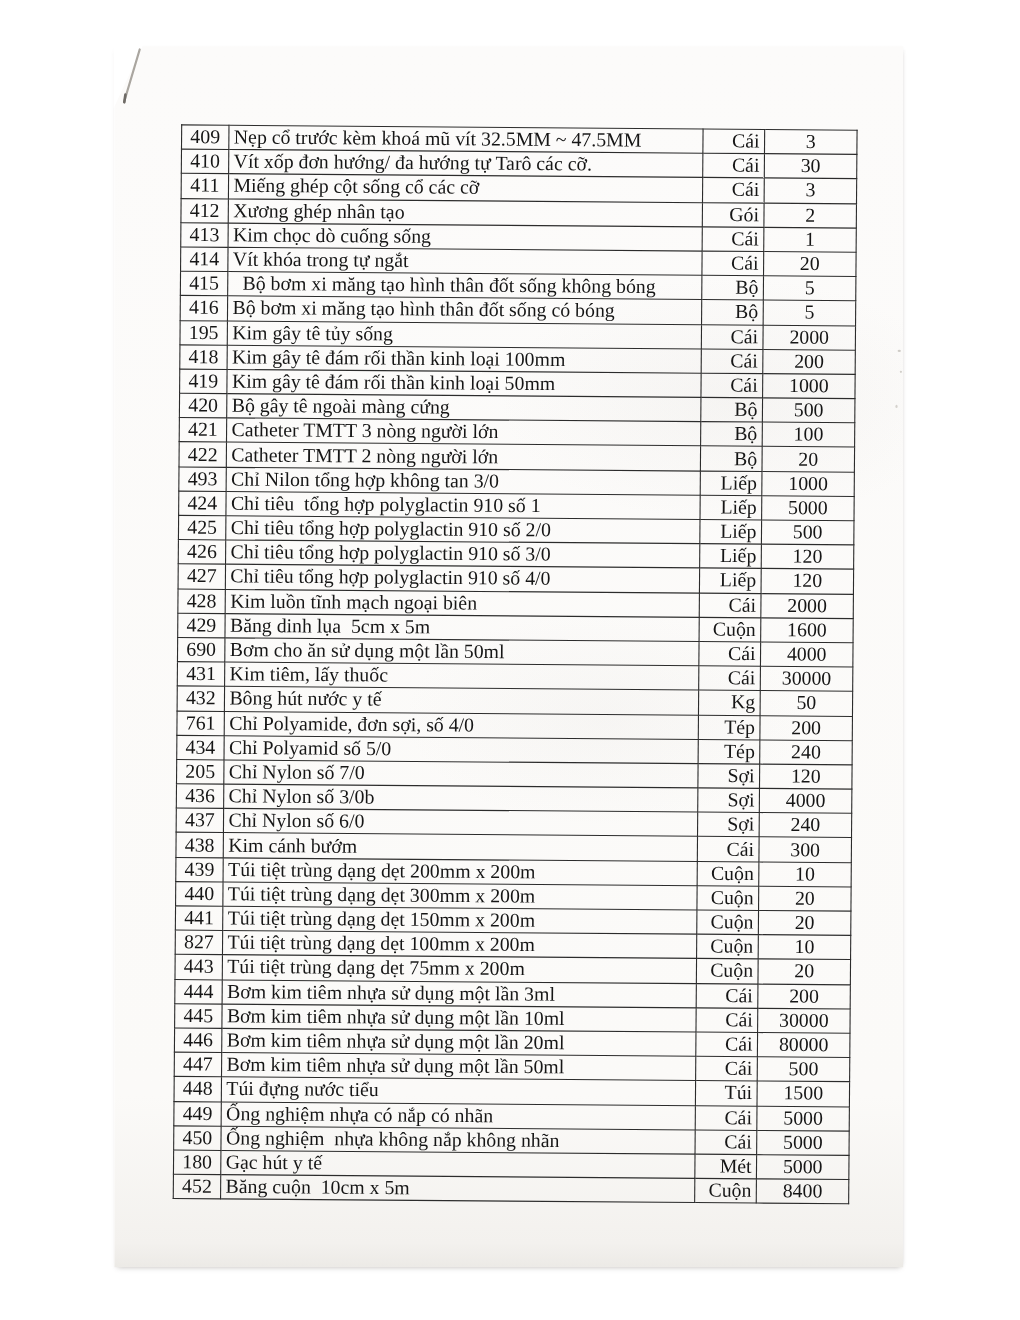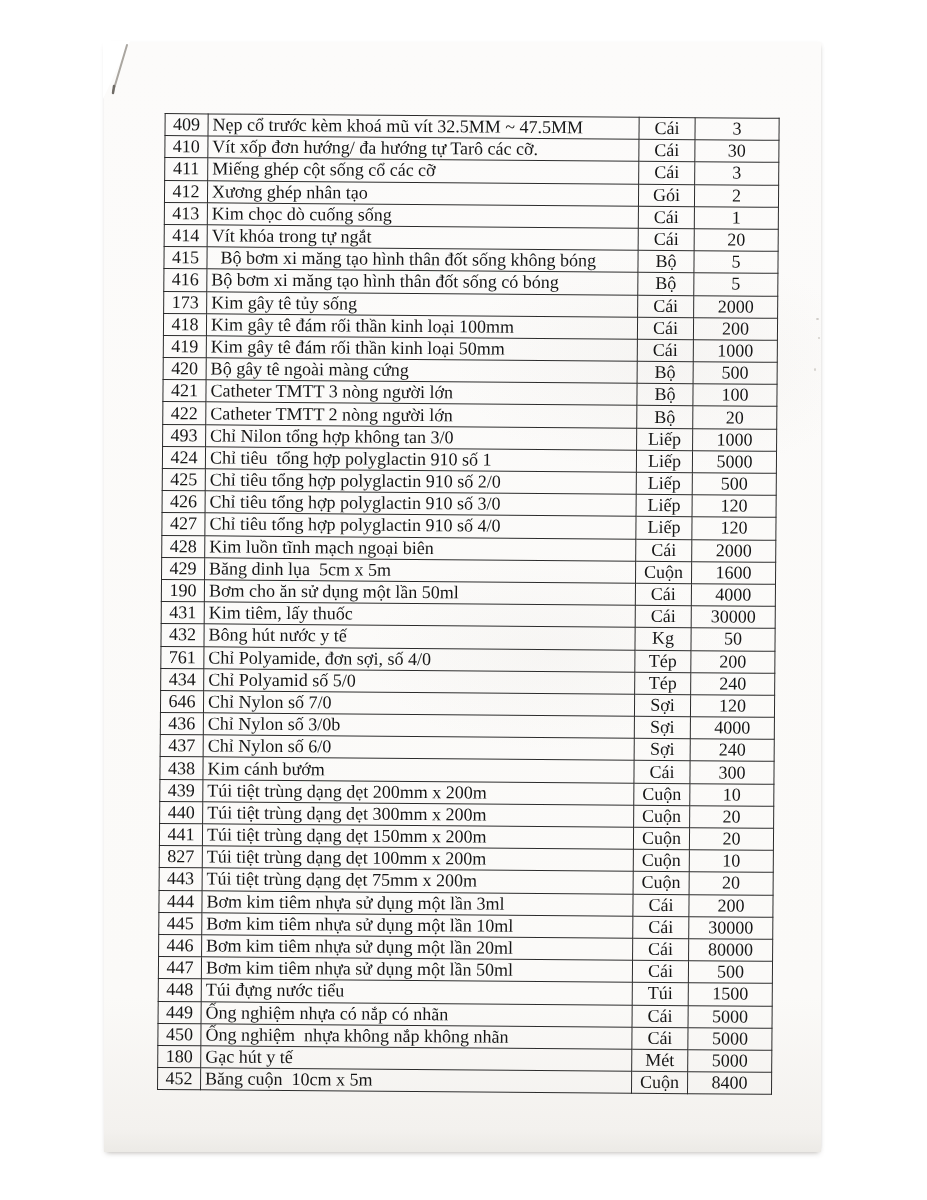--- a/index.html
+++ b/index.html
@@ -56,21 +56,21 @@
     height: 21.2px;
     font-size: 18px;
     line-height: 21px;
     color: #161616;
     padding: 0 4px;
     overflow: hidden;
     vertical-align: middle;
   }
   td.c-no   { text-align: center; padding: 0 2px; }
   td.c-desc { text-align: left; padding-left: 7px; white-space: pre; }
-  td.c-unit { text-align: center; padding-left: 8px; }
+  td.c-unit { text-align: right; padding-left: 8px; }
   td.c-qty  { text-align: center; }
 </style>
 </head>
 <body>
 
 <div class="canvas">
   <div class="page">
 
     <div class="fold-triangle"></div>
     <svg class="fold-crease" width="40" height="70" viewBox="0 0 40 70">
@@ -133,21 +133,21 @@
               <td class="c-unit">Bộ</td>
               <td class="c-qty">5</td>
             </tr>
             <tr>
               <td class="c-no">416</td>
               <td class="c-desc">Bộ bơm xi măng tạo hình thân đốt sống có bóng</td>
               <td class="c-unit">Bộ</td>
               <td class="c-qty">5</td>
             </tr>
             <tr>
-              <td class="c-no">173</td>
+              <td class="c-no">195</td>
               <td class="c-desc">Kim gây tê tủy sống</td>
               <td class="c-unit">Cái</td>
               <td class="c-qty">2000</td>
             </tr>
             <tr>
               <td class="c-no">418</td>
               <td class="c-desc">Kim gây tê đám rối thần kinh loại 100mm</td>
               <td class="c-unit">Cái</td>
               <td class="c-qty">200</td>
             </tr>
@@ -211,21 +211,21 @@
               <td class="c-unit">Cái</td>
               <td class="c-qty">2000</td>
             </tr>
             <tr>
               <td class="c-no">429</td>
               <td class="c-desc">Băng dinh lụa  5cm x 5m</td>
               <td class="c-unit">Cuộn</td>
               <td class="c-qty">1600</td>
             </tr>
             <tr>
-              <td class="c-no">190</td>
+              <td class="c-no">690</td>
               <td class="c-desc">Bơm cho ăn sử dụng một lần 50ml</td>
               <td class="c-unit">Cái</td>
               <td class="c-qty">4000</td>
             </tr>
             <tr>
               <td class="c-no">431</td>
               <td class="c-desc">Kim tiêm, lấy thuốc</td>
               <td class="c-unit">Cái</td>
               <td class="c-qty">30000</td>
             </tr>
@@ -241,21 +241,21 @@
               <td class="c-unit">Tép</td>
               <td class="c-qty">200</td>
             </tr>
             <tr>
               <td class="c-no">434</td>
               <td class="c-desc">Chỉ Polyamid số 5/0</td>
               <td class="c-unit">Tép</td>
               <td class="c-qty">240</td>
             </tr>
             <tr>
-              <td class="c-no">646</td>
+              <td class="c-no">205</td>
               <td class="c-desc">Chỉ Nylon số 7/0</td>
               <td class="c-unit">Sợi</td>
               <td class="c-qty">120</td>
             </tr>
             <tr>
               <td class="c-no">436</td>
               <td class="c-desc">Chỉ Nylon số 3/0b</td>
               <td class="c-unit">Sợi</td>
               <td class="c-qty">4000</td>
             </tr>

